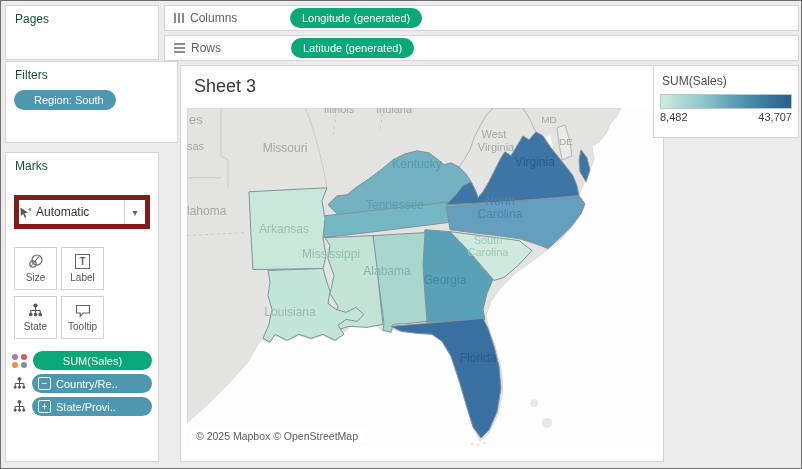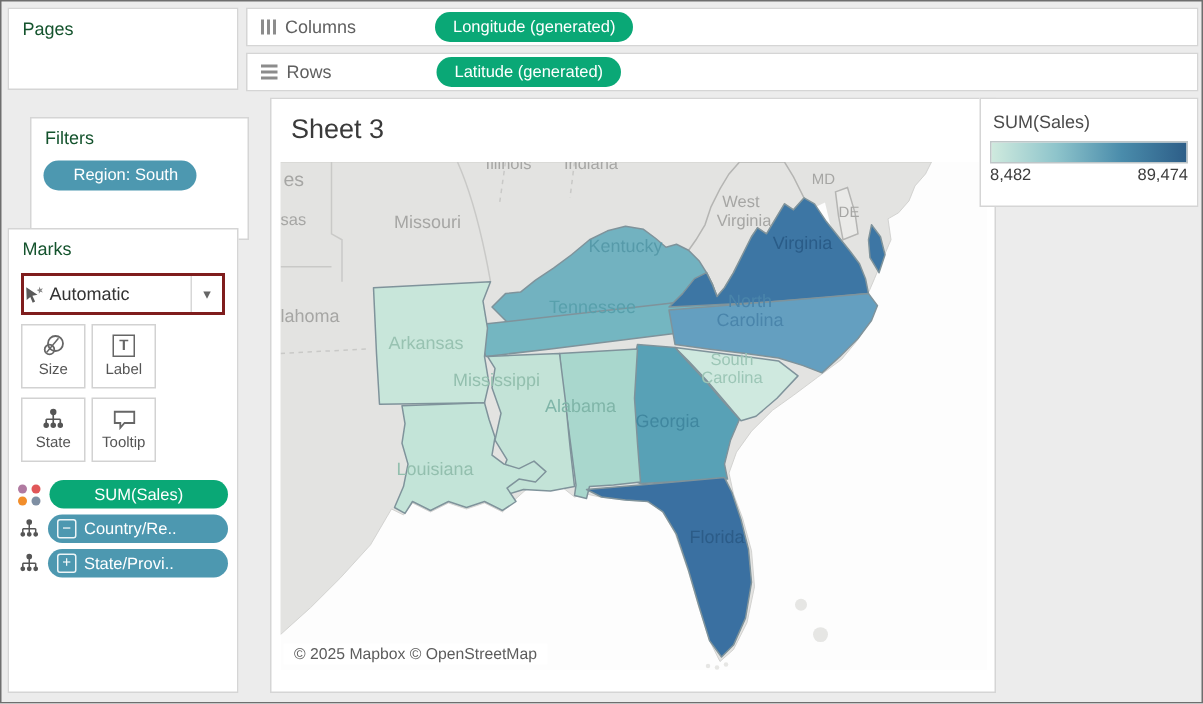--- a/index.html
+++ b/index.html
@@ -1,41 +1,41 @@
 <!DOCTYPE html>
 <html style="--green-pill: #0aa876; --blue-pill: #4d98b0; --dot-blue: #4e79a7; --dot-red: #e15759; --dot-orange: #f28e2b; --dot-slate: #7f8fa3; --dot-purple: #b07aa1;"><head>
 <meta charset="utf-8">
 <style>
   html,body{margin:0;padding:0;background:#d8d8d8;font-family:"Liberation Sans","DejaVu Sans",sans-serif;}
   .window{position:relative;width:802px;height:469px;background:#ececec;border:1px solid #6e6e6e;box-sizing:border-box;overflow:hidden;}
   .card{position:absolute;background:#ffffff;border:1px solid #d5d5d5;box-sizing:border-box;}
   .card-title{padding:6px 9px 4px;font-size:12px;color:#14532d;}
   #pages-card{left:4px;top:4px;width:154px;height:55px;}
-  #filters-card{left:4px;top:77px;width:146px;height:82px;margin-left:15px;}
+  #filters-card{left:4px;top:60px;width:173px;height:82px;}
   #marks-card{left:4px;top:151px;width:154px;height:310px;}
   #columns-shelf{left:163px;top:4px;width:635px;height:26px;display:flex;align-items:center;}
   #rows-shelf{left:163px;top:34px;width:635px;height:26px;display:flex;align-items:center;}
   #sheet-card{left:179px;top:64px;width:484px;height:397px;text-align:center;}
   #legend-card{left:652px;top:64px;width:146px;height:73px;}
 
   .pill{display:inline-flex;align-items:center;justify-content:center;height:20px;border-radius:10px;
         color:#fff;font-size:11px;padding:0 12px;white-space:nowrap;cursor:default;}
   .pill.green{background:var(--green-pill);}
   .pill.blue{background:var(--blue-pill);padding-left:20px;}
 
   .shelf-icon{margin:0 6px 0 9px;display:inline-flex;gap:2px;align-items:center;}
   .shelf-icon .vbar{width:2px;height:10px;background:#8c8c8c;}
   .shelf-icon.rows{flex-direction:column;gap:2px;}
   .shelf-icon .hbar{width:11px;height:2px;background:#8c8c8c;}
   .shelf-label{font-size:12px;color:#5f5f5f;width:52px;}
   .shelf-pill-slot{margin-left:48px;}
 
   #filter-pill{margin:4px 8px;}
 
-  .mark-type-row{margin:5px 8px;border:2px solid #7f1d1d;height:24px;display:flex;align-items:center;background:#fff;}
+  .mark-type-row{margin:18px 8px;border:5px solid #7f1d1d;height:24px;display:flex;align-items:center;background:#fff;}
   .mark-type-label{flex:1;font-size:12px;color:#333;padding-left:4px;}
   .mark-type-caret{width:20px;height:100%;display:flex;align-items:center;justify-content:center;border-left:1px solid #d7d7d7;color:#666;font-size:10px;}
   .btn-grid{display:grid;grid-template-columns:repeat(3,43px);gap:4px;margin:6px 8px 4px;}
   .btn-grid.two{grid-template-columns:repeat(2,43px);}
   .mark-btn{height:41px;border:1px solid #d2d2d2;background:#fff;display:flex;flex-direction:column;align-items:center;justify-content:center;gap:3px;font-size:10px;color:#555;}
   .dots{display:grid;grid-template-columns:7px 7px;grid-gap:2px;}
   .dots i{width:6px;height:6px;border-radius:50%;display:block;}
   .dots .d1{background:var(--dot-blue);} .dots .d2{background:var(--dot-red);}
   .dots .d3{background:var(--dot-orange);} .dots .d4{background:var(--dot-slate);}
   .dots.legend-dots .d1{background:var(--dot-purple);}
@@ -262,17 +262,17 @@
         </svg>
       <div id="attribution">© 2025 Mapbox © OpenStreetMap</div>
     </div>
   </div>
 
   <div class="card" id="legend-card">
     <div id="legend-title">SUM(Sales)</div>
     <div id="legend-bar" style="background: linear-gradient(to right, rgb(207, 234, 222), rgb(142, 196, 203), rgb(74, 140, 171), rgb(45, 94, 136));"></div>
     <div id="legend-labels">
       <span>8,482</span>
-      <span>89,474</span>
+      <span>43,707</span>
     </div>
   </div>
 
 </div>
 
 </body></html>

